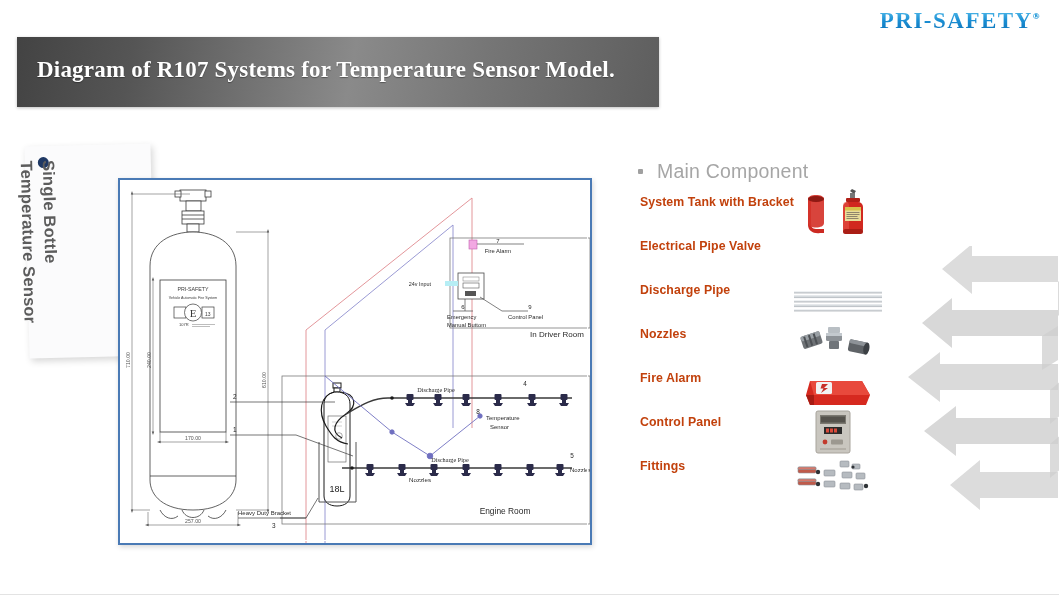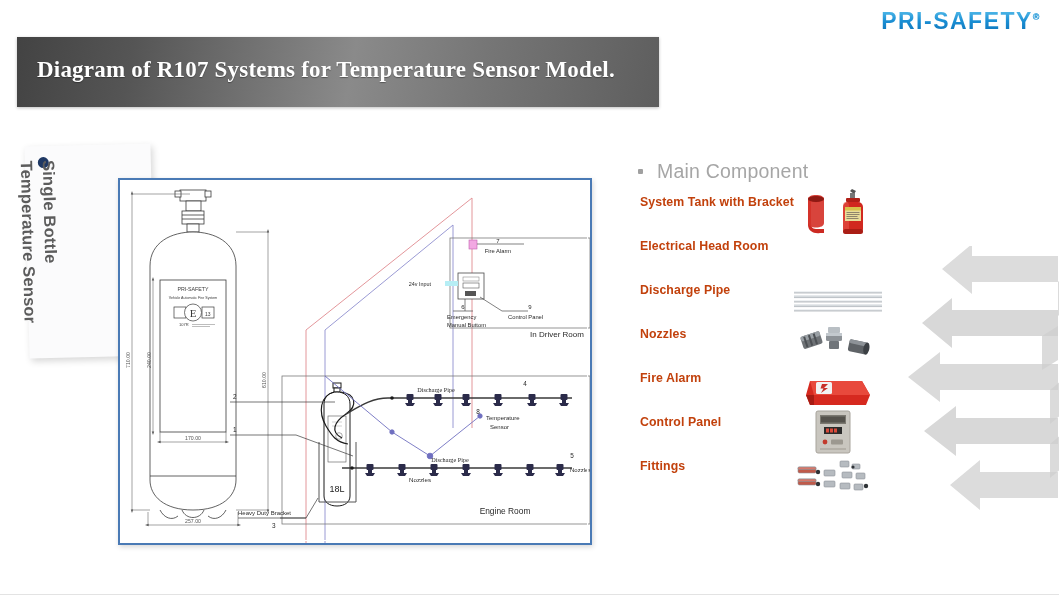--- a/index.html
+++ b/index.html
@@ -14,21 +14,21 @@
     overflow: hidden;
     font-family: "Liberation Sans", sans-serif;
     background: #ffffff;
   }
 
   
   #brand-logo {
     position: absolute;
     top: 8px;
     right: 18px;
-    font-family: Liberation Sans, sans-serif;
+    font-family: Liberation Serif, serif;
     font-size: 23px;
     font-weight: bold;
     letter-spacing: 1.5px;
     background: linear-gradient(180deg, #5fc4ee 0%, #1b8fd4 48%, #0a6fb5 100%);
     -webkit-background-clip: text;
     background-clip: text;
     color: transparent;
     -webkit-text-fill-color: transparent;
     white-space: nowrap;
   }
@@ -481,21 +481,21 @@
           <rect x="6.5" y="25" width="13" height="0.8"></rect>
           <rect x="6.5" y="27" width="11" height="0.8"></rect>
           <rect x="6.5" y="29" width="12" height="0.8"></rect>
         </g>
         <rect x="3" y="40" width="20" height="5" rx="2.5" fill="#aa1d15"></rect>
       </g>
     </svg>
   </div>
 
   <div class="comp-row">
-    <div class="comp-label">Electrical Head Room</div>
+    <div class="comp-label">Electrical Pipe Valve</div>
     <svg class="comp-art"></svg>
   </div>
 
   <div class="comp-row">
     <div class="comp-label">Discharge Pipe</div>
     <svg class="comp-art" viewBox="0 0 90 48">
       <g>
         <rect x="0" y="14" width="88" height="2.6" fill="#c8ccd0"></rect>
         <rect x="0" y="14" width="88" height="1" fill="#eef1f3"></rect>
         <rect x="0" y="18.5" width="88" height="2.6" fill="#bfc4c9"></rect>

